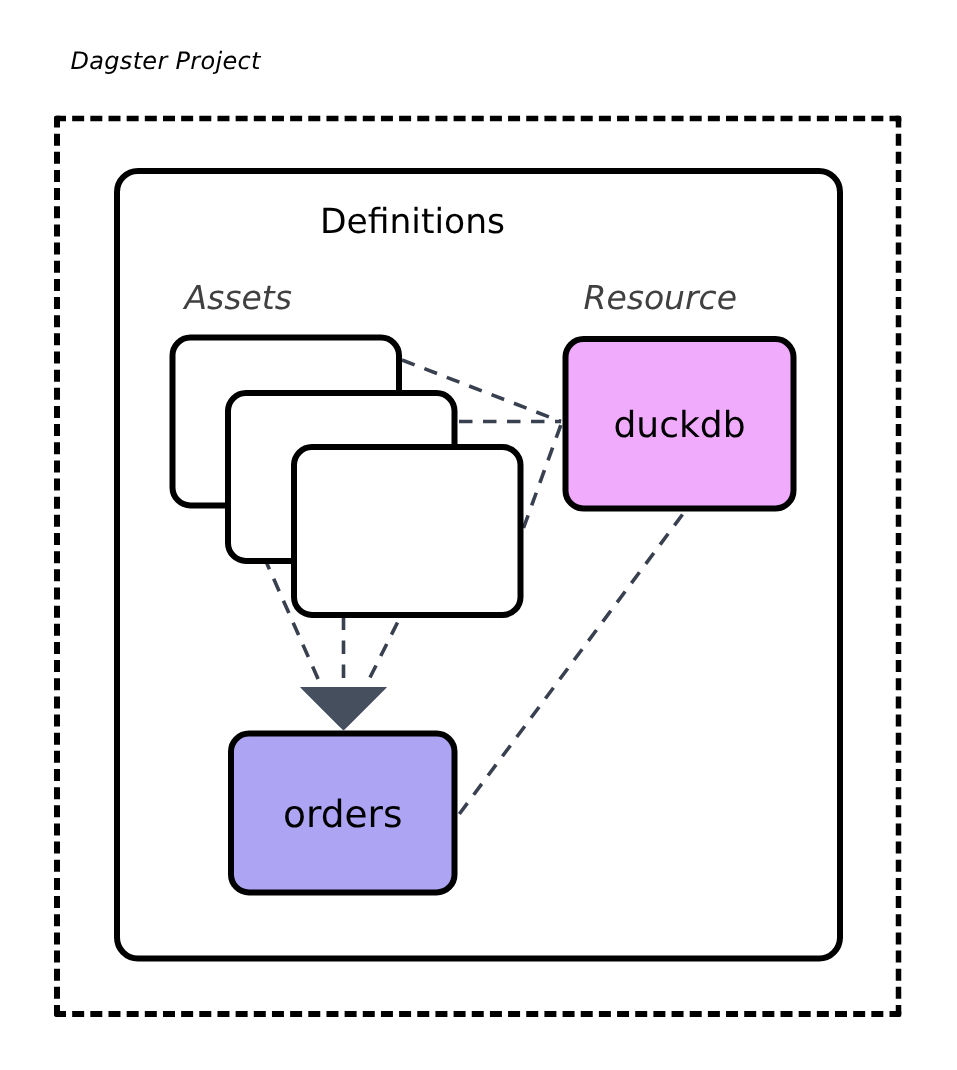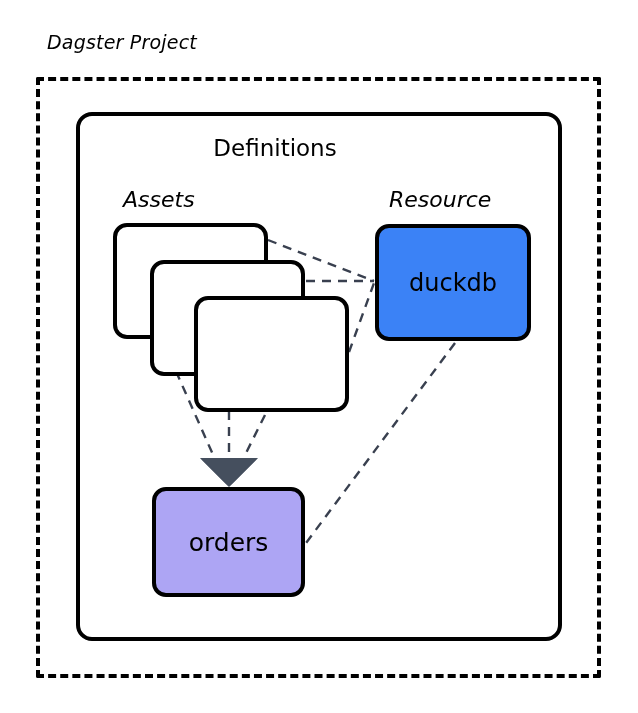--- a/index.html
+++ b/index.html
@@ -46,21 +46,21 @@
     border: 4px dashed #000000;
     box-sizing: border-box;
     border-radius: 2px;
     z-index: 1;
   }
 
   .project-title {
     position: absolute;
     left: 47px;
     top: 31px;
-    font-size: 19px;
+    font-size: 16px;
     font-style: italic;
     font-weight: 400;
     letter-spacing: 0.2px;
     color: #000000;
     white-space: nowrap;
     z-index: 3;
   }
 
   
   .definitions-box {
@@ -87,21 +87,21 @@
     color: #000000;
     z-index: 3;
   }
 
   
   .group-label {
     position: absolute;
     font-size: 22px;
     font-style: italic;
     font-weight: 400;
-    color: #000000;
+    color: #404040;
     white-space: nowrap;
     z-index: 4;
   }
   .label-assets   { left: 123px; top: 187px; }
   .label-resource { left: 389px; top: 187px; font-style: italic; }
 
   
   .asset-card {
     position: absolute;
     width: 155px;
@@ -115,21 +115,21 @@
   .asset-card-2 { left: 150px; top: 260px; z-index: 7; }
   .asset-card-3 { left: 194px; top: 296px; z-index: 8; }
 
   
   .resource-node {
     position: absolute;
     left: 375px;
     top: 224px;
     width: 156px;
     height: 117px;
-    background: #3b82f6;
+    background: #f0abfc;
     border: 4px solid #000000;
     border-radius: 14px;
     box-sizing: border-box;
     display: flex;
     align-items: center;
     justify-content: center;
     z-index: 8;
   }
   .resource-node-label {
     font-size: 24px;

